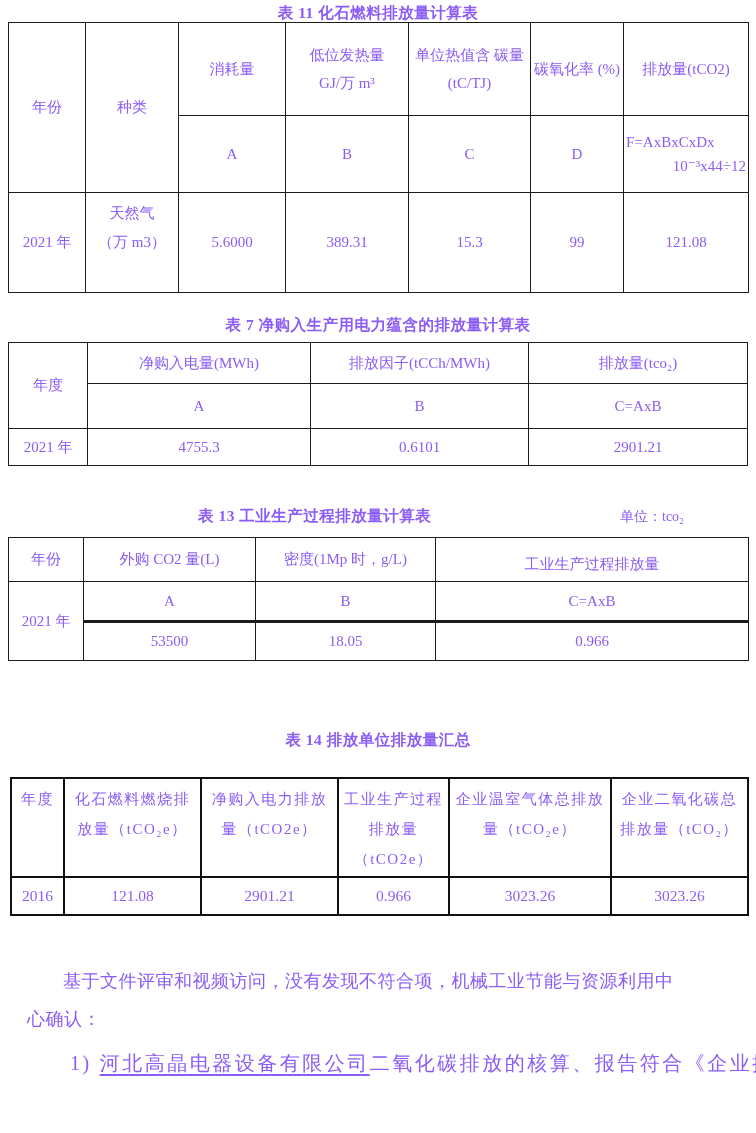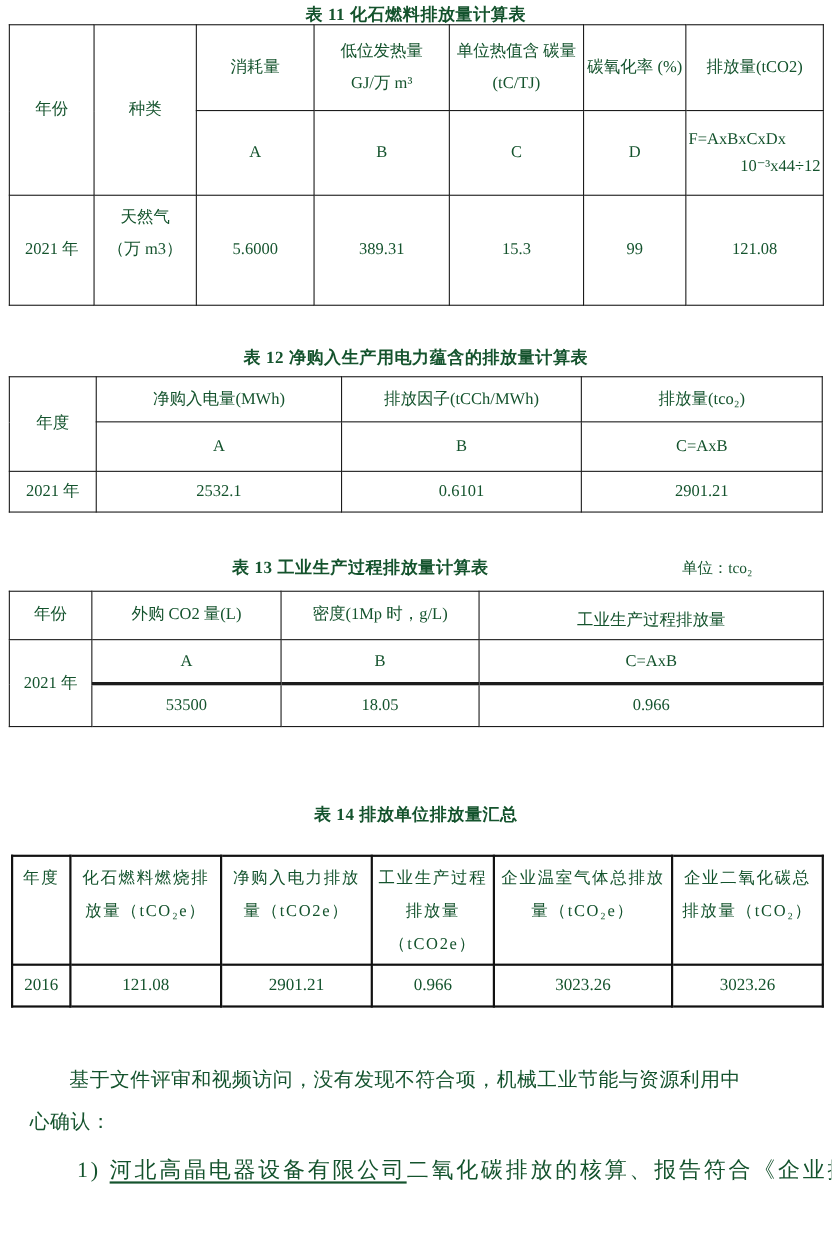--- a/index.html
+++ b/index.html
@@ -1,34 +1,34 @@
 <!DOCTYPE html>
 <html><head>
 <meta charset="utf-8">
 <style>
   * { margin:0; padding:0; box-sizing:border-box; }
   html,body { background:#ffffff; }
   .page {
     position:relative; width:756px; height:1133px; margin:0 auto;
-    background:#ffffff; color:#14532d;
+    background:#ffffff; color:#8b5cf6;
     font-family:"Liberation Serif","DejaVu Serif",serif;
     overflow:hidden;
   }
   .t-title {
     position:absolute; left:0; width:756px; text-align:center;
     font-weight:bold; font-size:15.5px; letter-spacing:0.5px;
   }
   table.tbl { position:absolute; border-collapse:collapse; table-layout:fixed; }
   .tbl td {
     border:1px solid #1c1c1c; text-align:center; vertical-align:middle;
     font-size:15px; padding:2px; line-height:1.9; overflow:hidden;
   }
   
   #t11 { left:8px; top:22px; width:740px; }
-  #t11 tr.h1 td { height:78px; }
+  #t11 tr.h1 td { height:93px; }
   #t11 tr.h2 td { height:77px; }
   #t11 tr.d1 td { height:100px; }
   #t11 td.top-cell { vertical-align:top; padding-top:6px; }
   #t11 .fcell { vertical-align:middle; }
   #t11 .fcell .l1 { text-align:left; line-height:1.6; }
   #t11 .fcell .l2 { text-align:right; padding-left:18px; line-height:1.6; }
   
   #t12 { left:8px; top:342px; width:739px; }
   #t12 tr.h1 td { height:41px; }
   #t12 tr.h2 td { height:45px; }
@@ -42,21 +42,21 @@
   #t13 tr.d1 td.thick-top { border-top-width:3px; }
   
   #t14 { left:10px; top:777px; width:737px; }
   #t14 td { border:2px solid #111; }
   #t14 tr.h1 td {
     height:86px; vertical-align:top; padding-top:5px;
     letter-spacing:1.5px; line-height:2.0; font-size:15px;
   }
   #t14 tr.d1 td { height:38px; font-size:15.5px; }
   
-  #t13-title { position:absolute; left:211px; top:506px; font-weight:bold; font-size:15.5px; letter-spacing:0.5px; }
+  #t13-title { position:absolute; left:198px; top:506px; font-weight:bold; font-size:15.5px; letter-spacing:0.5px; }
   #t13-unit  { position:absolute; left:620px; top:508px; font-size:14px; }
   
   #para {
     position:absolute; left:27px; top:962px; width:656px;
     font-size:18px; line-height:38px; text-indent:2em; letter-spacing:0.5px;
   }
   #item1 {
     position:absolute; left:70px; top:1050px; width:686px;
     font-size:20px; letter-spacing:2.5px; white-space:nowrap;
   }
@@ -118,21 +118,21 @@
       </td>
       <td>5.6000</td>
       <td>389.31</td>
       <td>15.3</td>
       <td>99</td>
       <td>121.08</td>
     </tr>
   </tbody>
     </table>
 
-  <div class="t-title" id="t12-title" style="top:315px">表 12 净购入生产用电力蕴含的排放量计算表</div>
+  <div class="t-title" id="t12-title" style="top:315px">表 7 净购入生产用电力蕴含的排放量计算表</div>
 
   <table class="tbl" id="t12">
     <colgroup>
       <col style="width:79px">
         <col style="width:223px">
         <col style="width:218px">
         <col style="width:219px">
     </colgroup>
     <tbody>
         <tr class="h1">
@@ -141,21 +141,21 @@
       <td>排放因子(tCCh/MWh)</td>
       <td>排放量(tco₂)</td>
     </tr>
     <tr class="h2">
       <td>A</td>
       <td>B</td>
       <td>C=AxB</td>
     </tr>
     <tr class="d1">
       <td>2021 年</td>
-      <td>2532.1</td>
+      <td>4755.3</td>
       <td>0.6101</td>
       <td>2901.21</td>
     </tr>
   </tbody>
     </table>
 
   <div id="t13-title">表 13  工业生产过程排放量计算表</div>
   <div id="t13-unit">单位：tco₂</div>
 
   <table class="tbl" id="t13">

